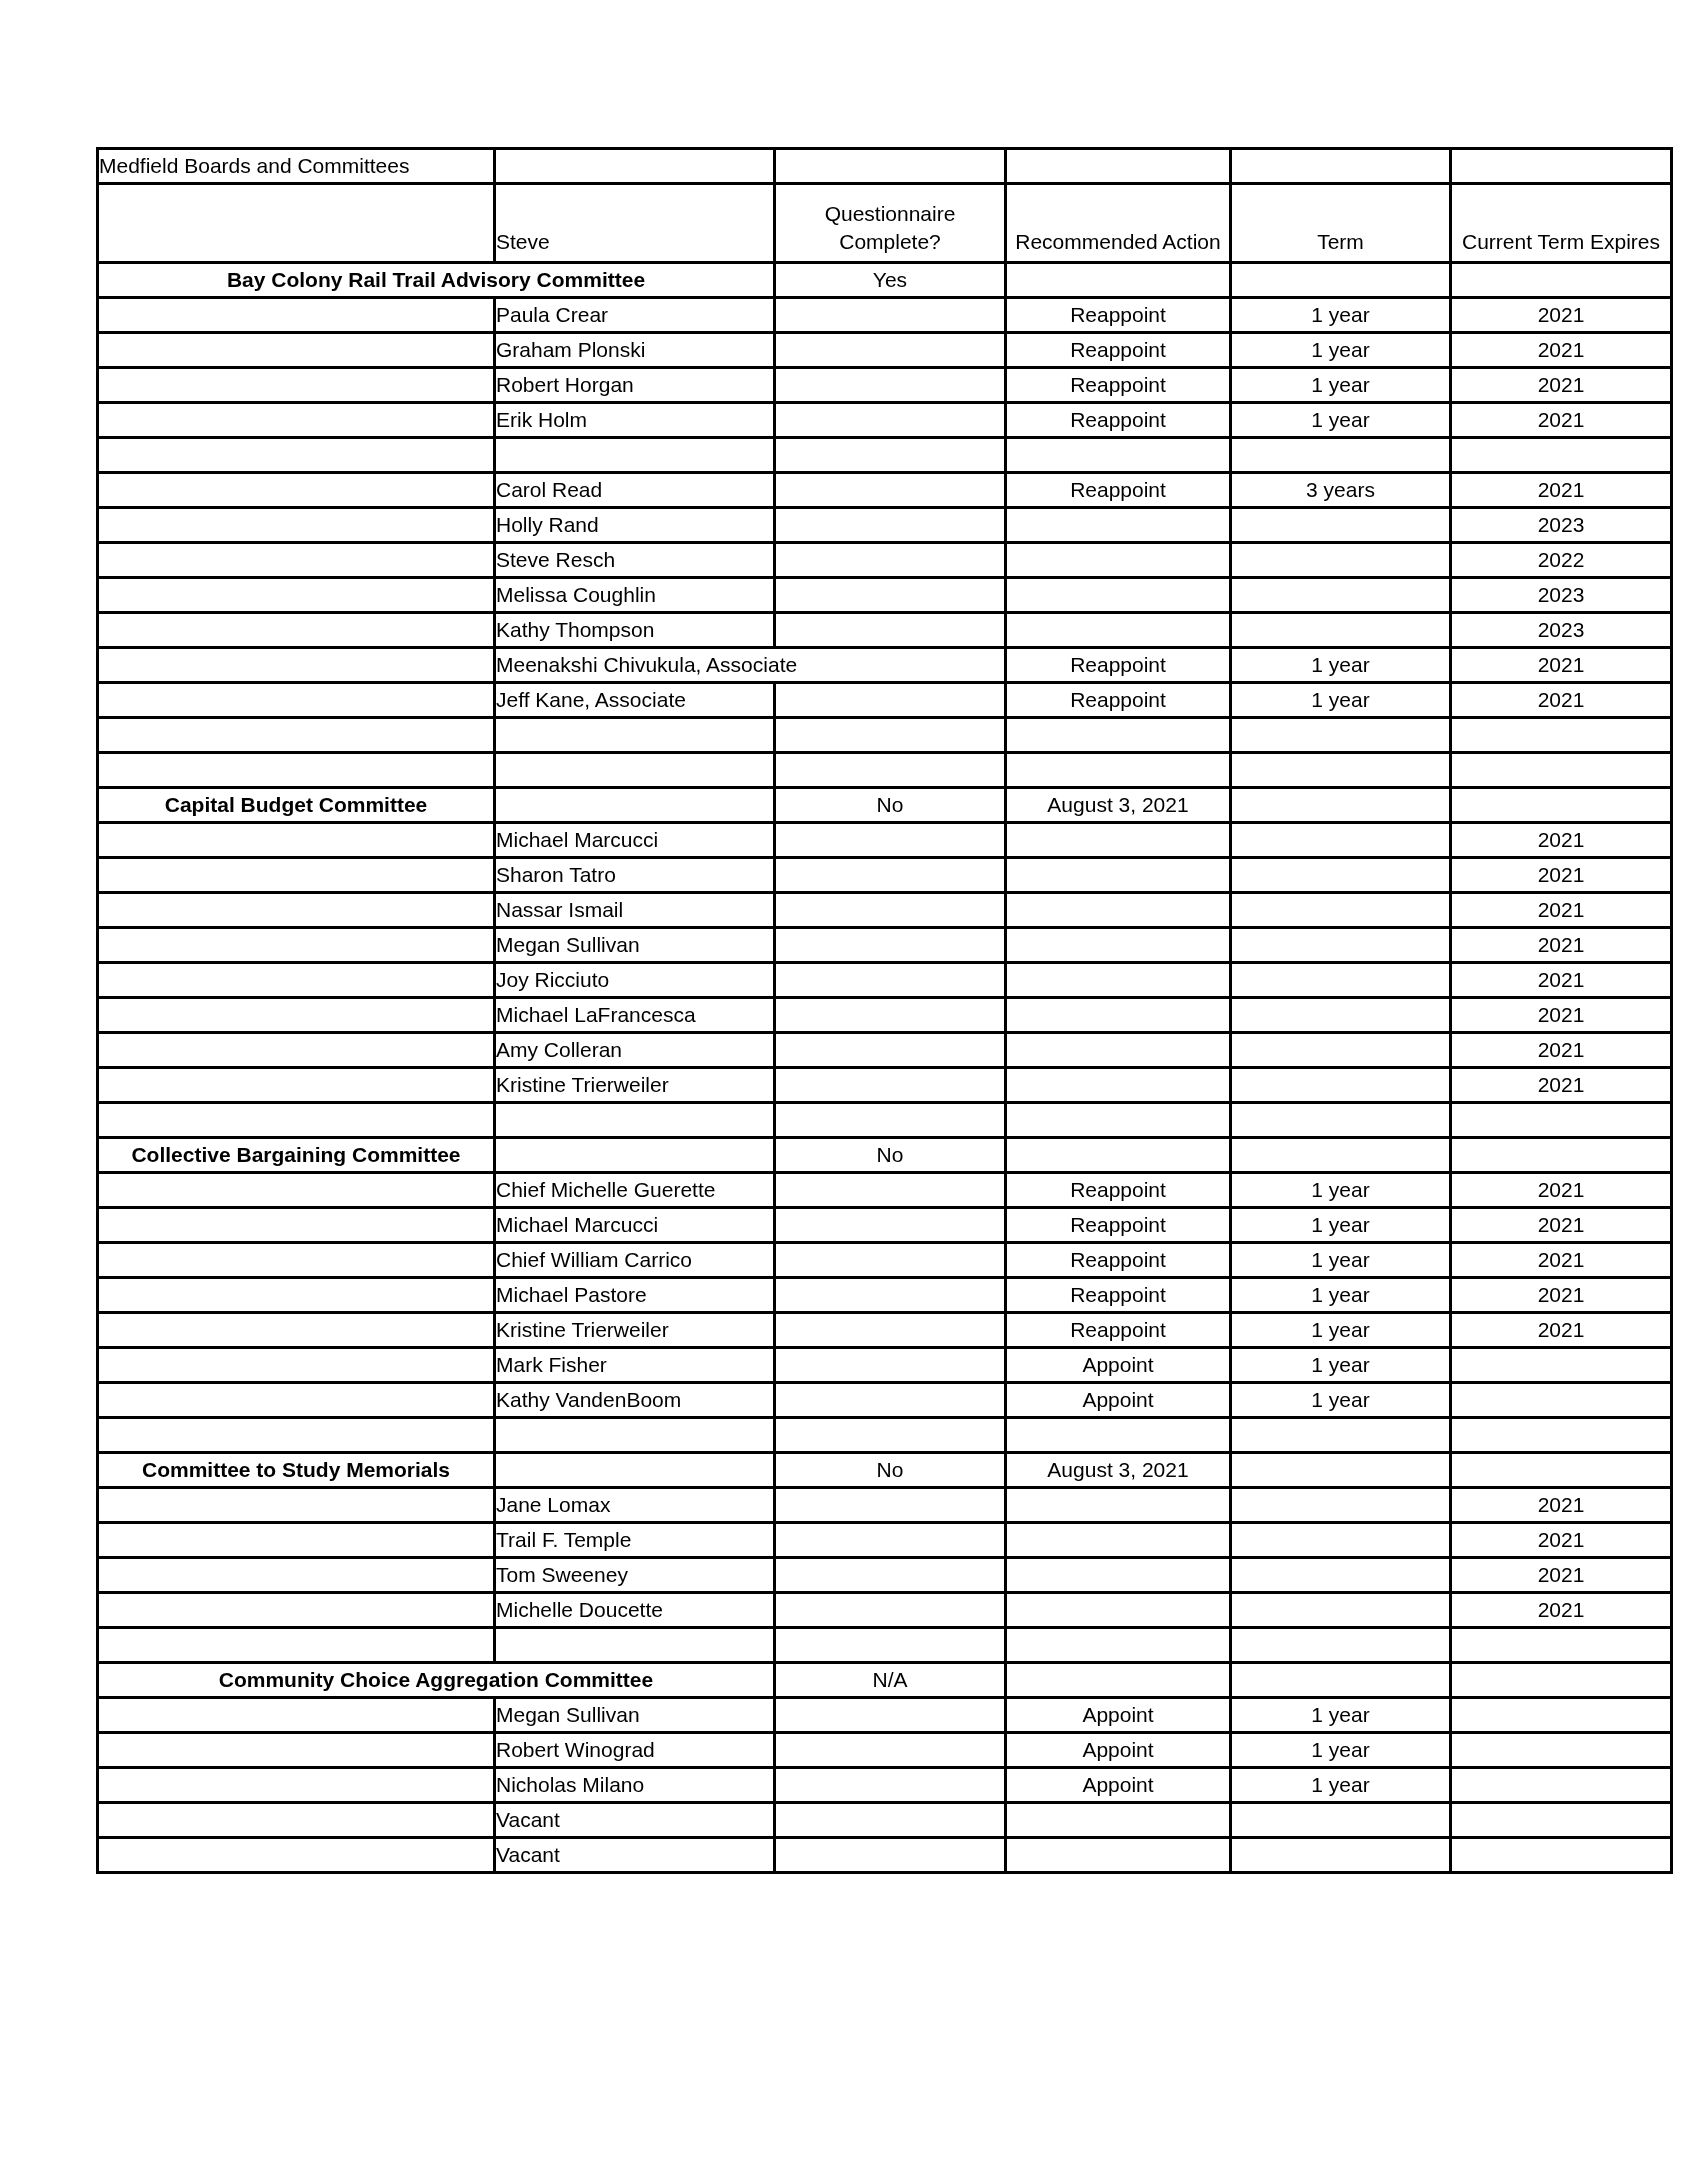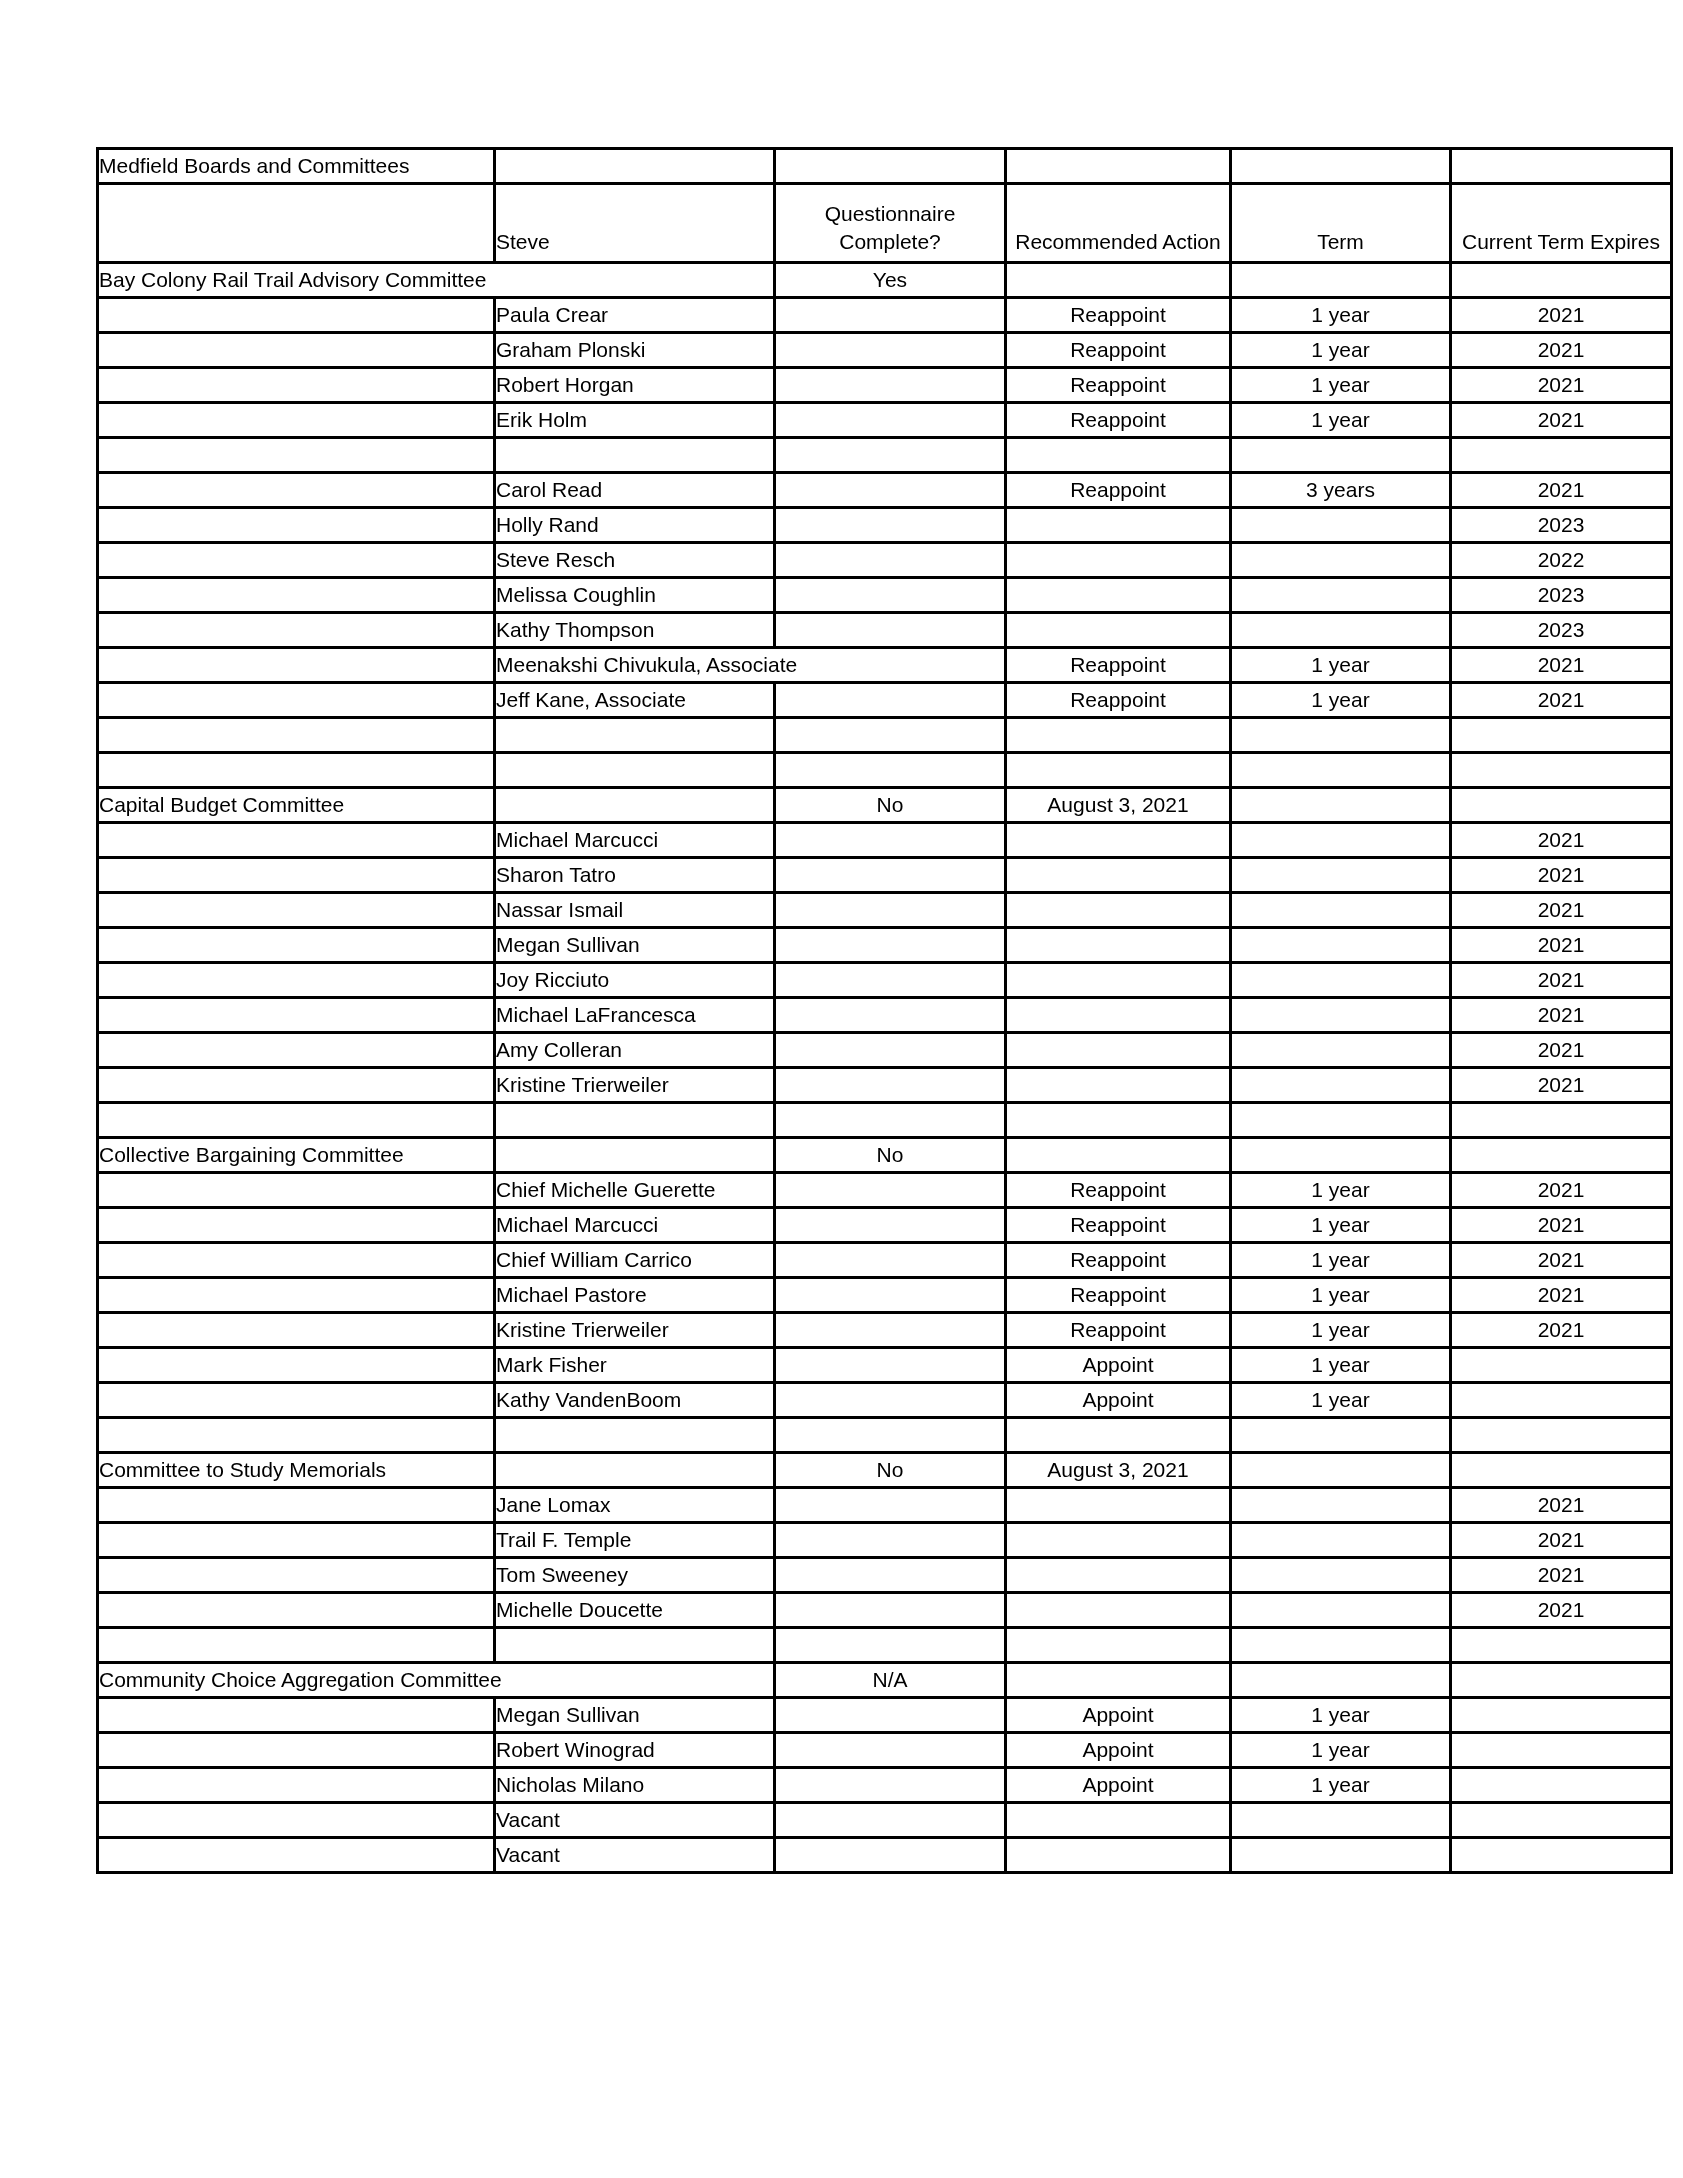--- a/index.html
+++ b/index.html
@@ -38,21 +38,21 @@
   tr.r-title td  { height: 32px; }
   tr.r-colhead td {
     height: 70px;
     vertical-align: bottom;
     padding-bottom: 6px;
     white-space: normal;
     line-height: 1.3;
   }
   td.L { text-align: left; padding-left: 6px; }
   td.C { text-align: center; }
-  td.B { font-weight: 400; }
+  td.B { font-weight: 700; text-align: center; }
 </style>
 </head>
 <body>
 
 <div class="sheet">
   <table class="grid">
     <colgroup>
       <col style="width:397px">
       <col style="width:280px">
       <col style="width:231px">

